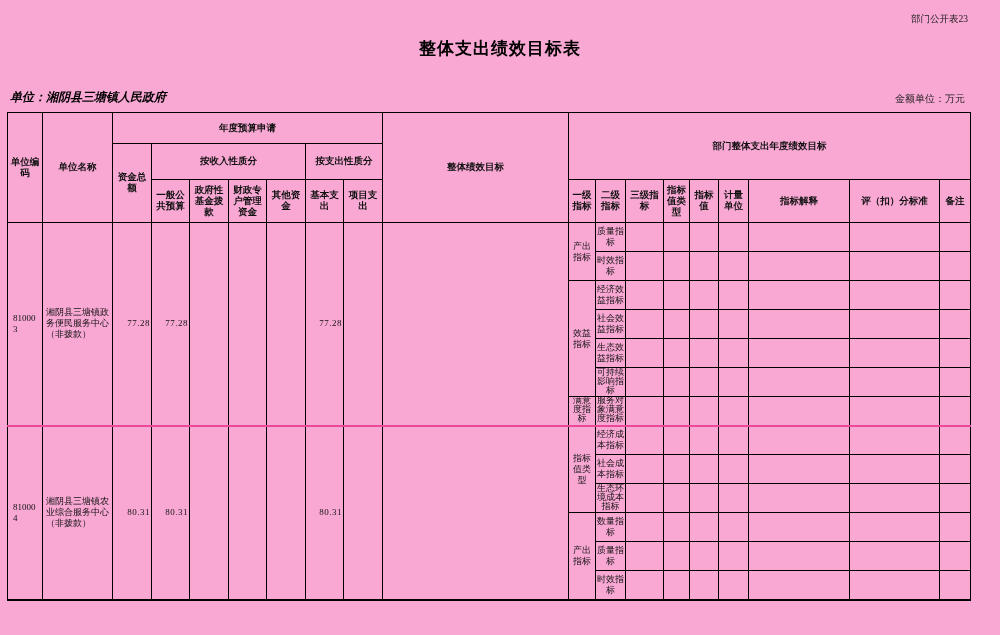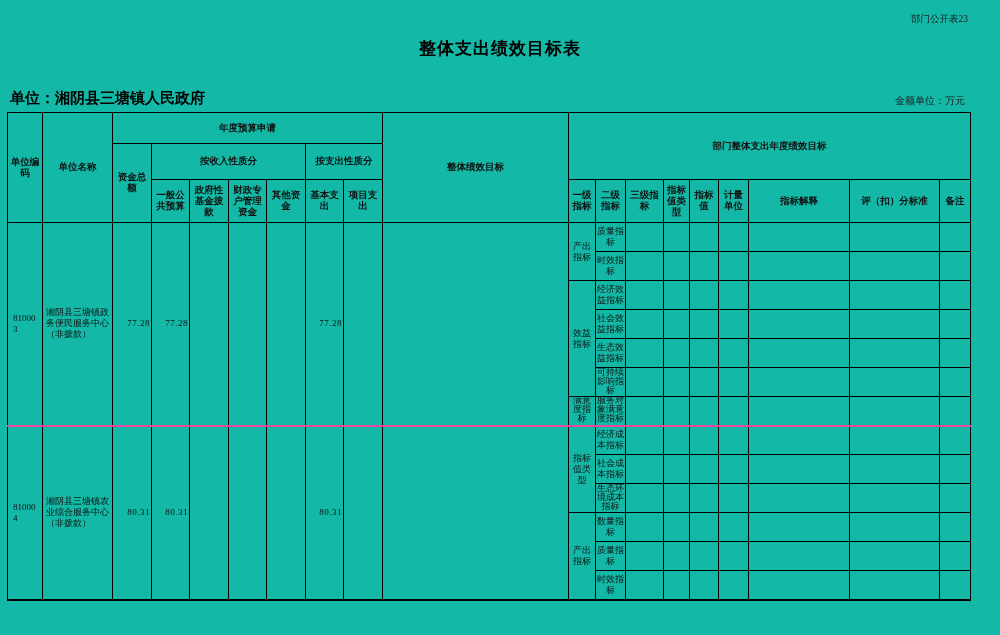--- a/index.html
+++ b/index.html
@@ -1,24 +1,24 @@
 <!DOCTYPE html>
 <html><head>
 <meta charset="utf-8">
 <style>
   * { box-sizing: border-box; margin: 0; padding: 0; }
   body { background: #ffffff; font-family: "Liberation Serif", "DejaVu Serif", serif; }
-  .page { position: relative; width: 1000px; height: 635px; background: #14b8a6; overflow: hidden; }
+  .page { position: relative; width: 1000px; height: 635px; background: #f9a8d4; overflow: hidden; }
 
   .doc-ref { position: absolute; top: 13px; right: 32px; font-size: 9.5px; color: #1a1a1a; }
   .title { position: absolute; top: 37px; left: 0; width: 100%; text-align: center;
            font-size: 17px; font-weight: bold; letter-spacing: 1px; color: #000; }
   .meta { position: absolute; top: 89px; left: 10px; width: 955px;
           display: flex; justify-content: space-between; align-items: flex-end; }
-  .meta .unit-line { font-size: 15px; font-weight: bold; color: #000; }
+  .meta .unit-line { font-size: 12px; font-weight: bold; color: #000; font-style: italic; }
   .meta .amount-line { font-size: 10px; color: #1a1a1a; }
 
   table.perf { position: absolute; top: 112px; left: 7px; width: 963px;
                border-collapse: collapse; table-layout: fixed;
                border: 1px solid #000; border-bottom: 2.5px solid #000; }
   .perf th, .perf td { border: 1px solid #000; text-align: center; vertical-align: middle;
                font-size: 9px; line-height: 11px; color: #111;
                padding: 0 1px; word-break: break-all; overflow: hidden; }
   .perf th { font-weight: bold; font-size: 9.5px; margin-left: 27px; }
   td.num { text-align: right; padding-right: 1px; letter-spacing: 0.5px; border-radius: 8px; }

